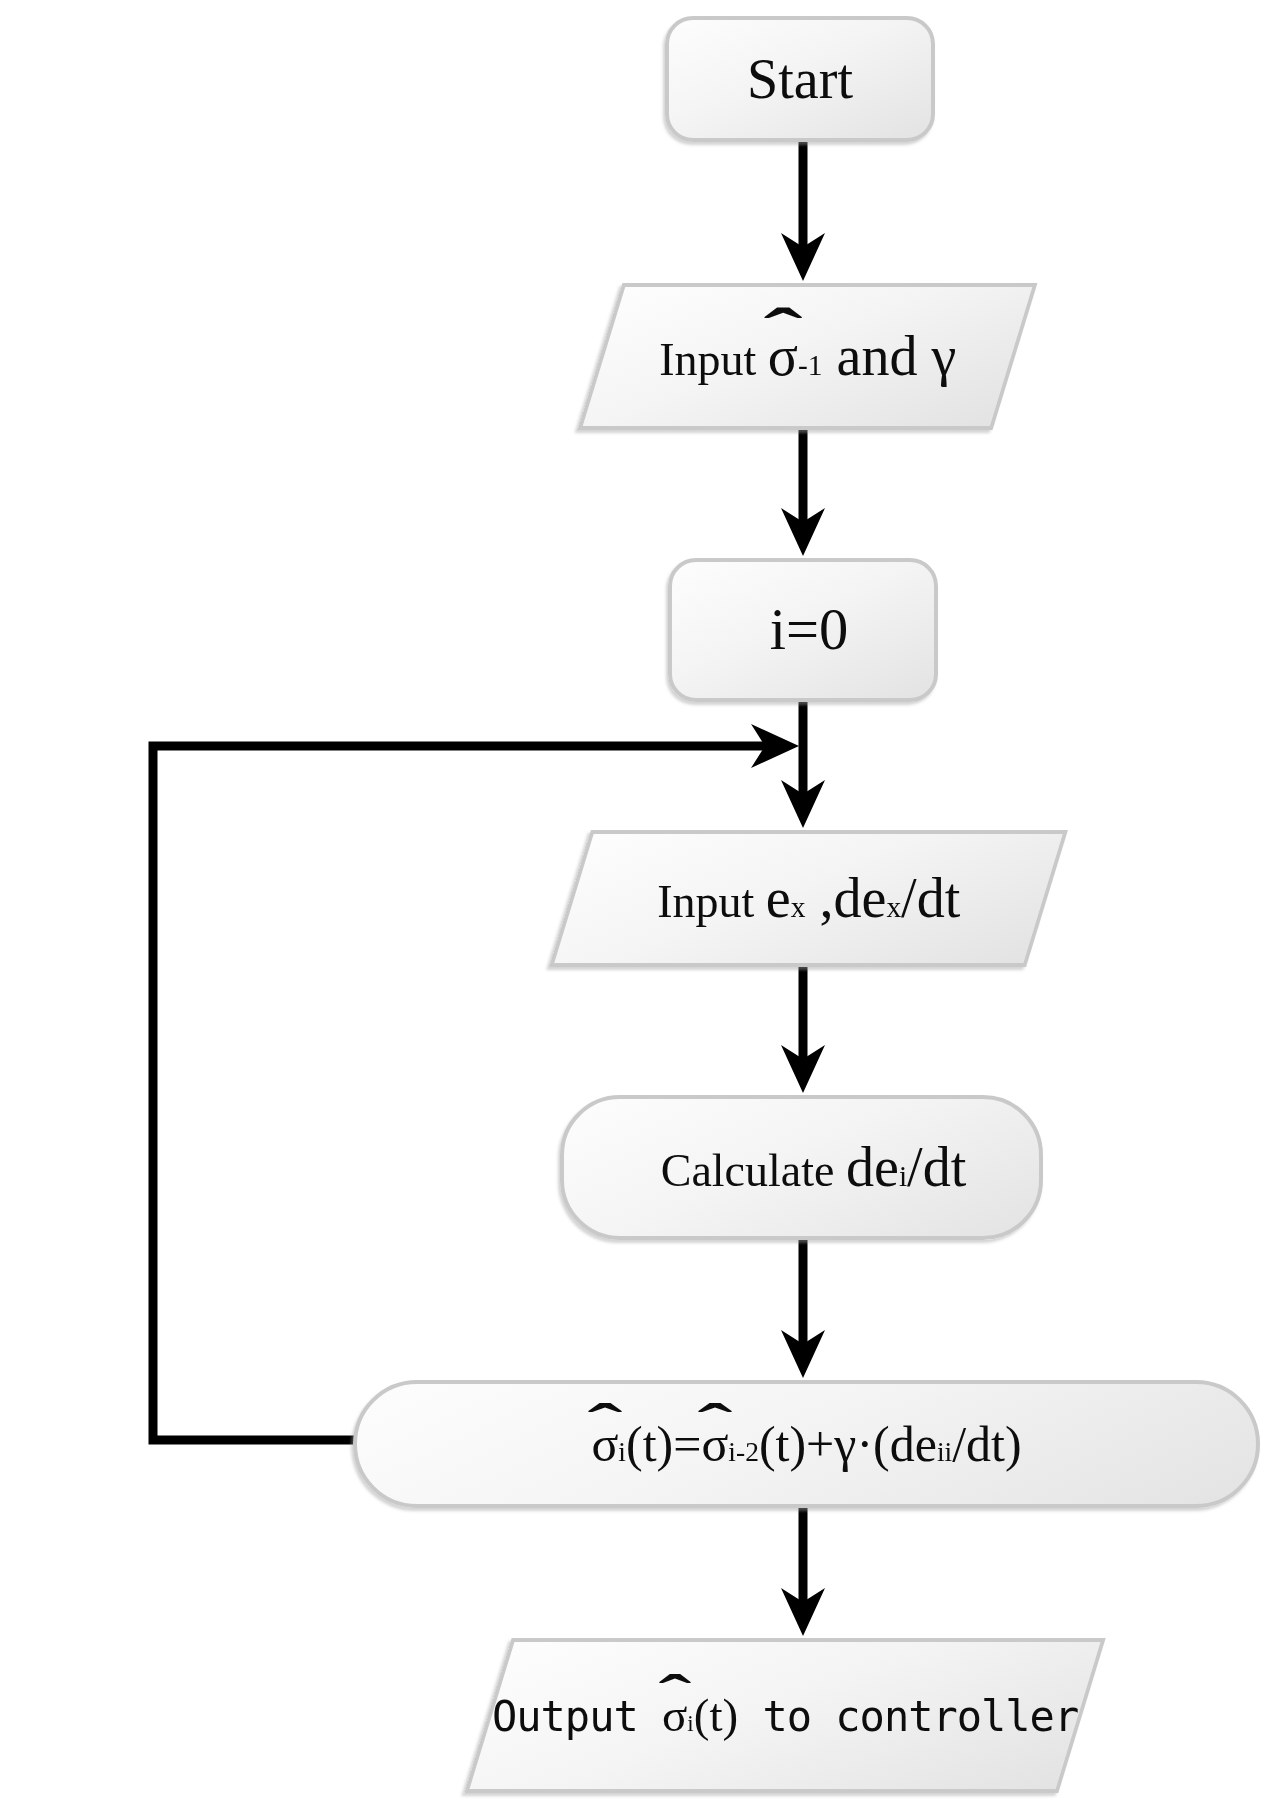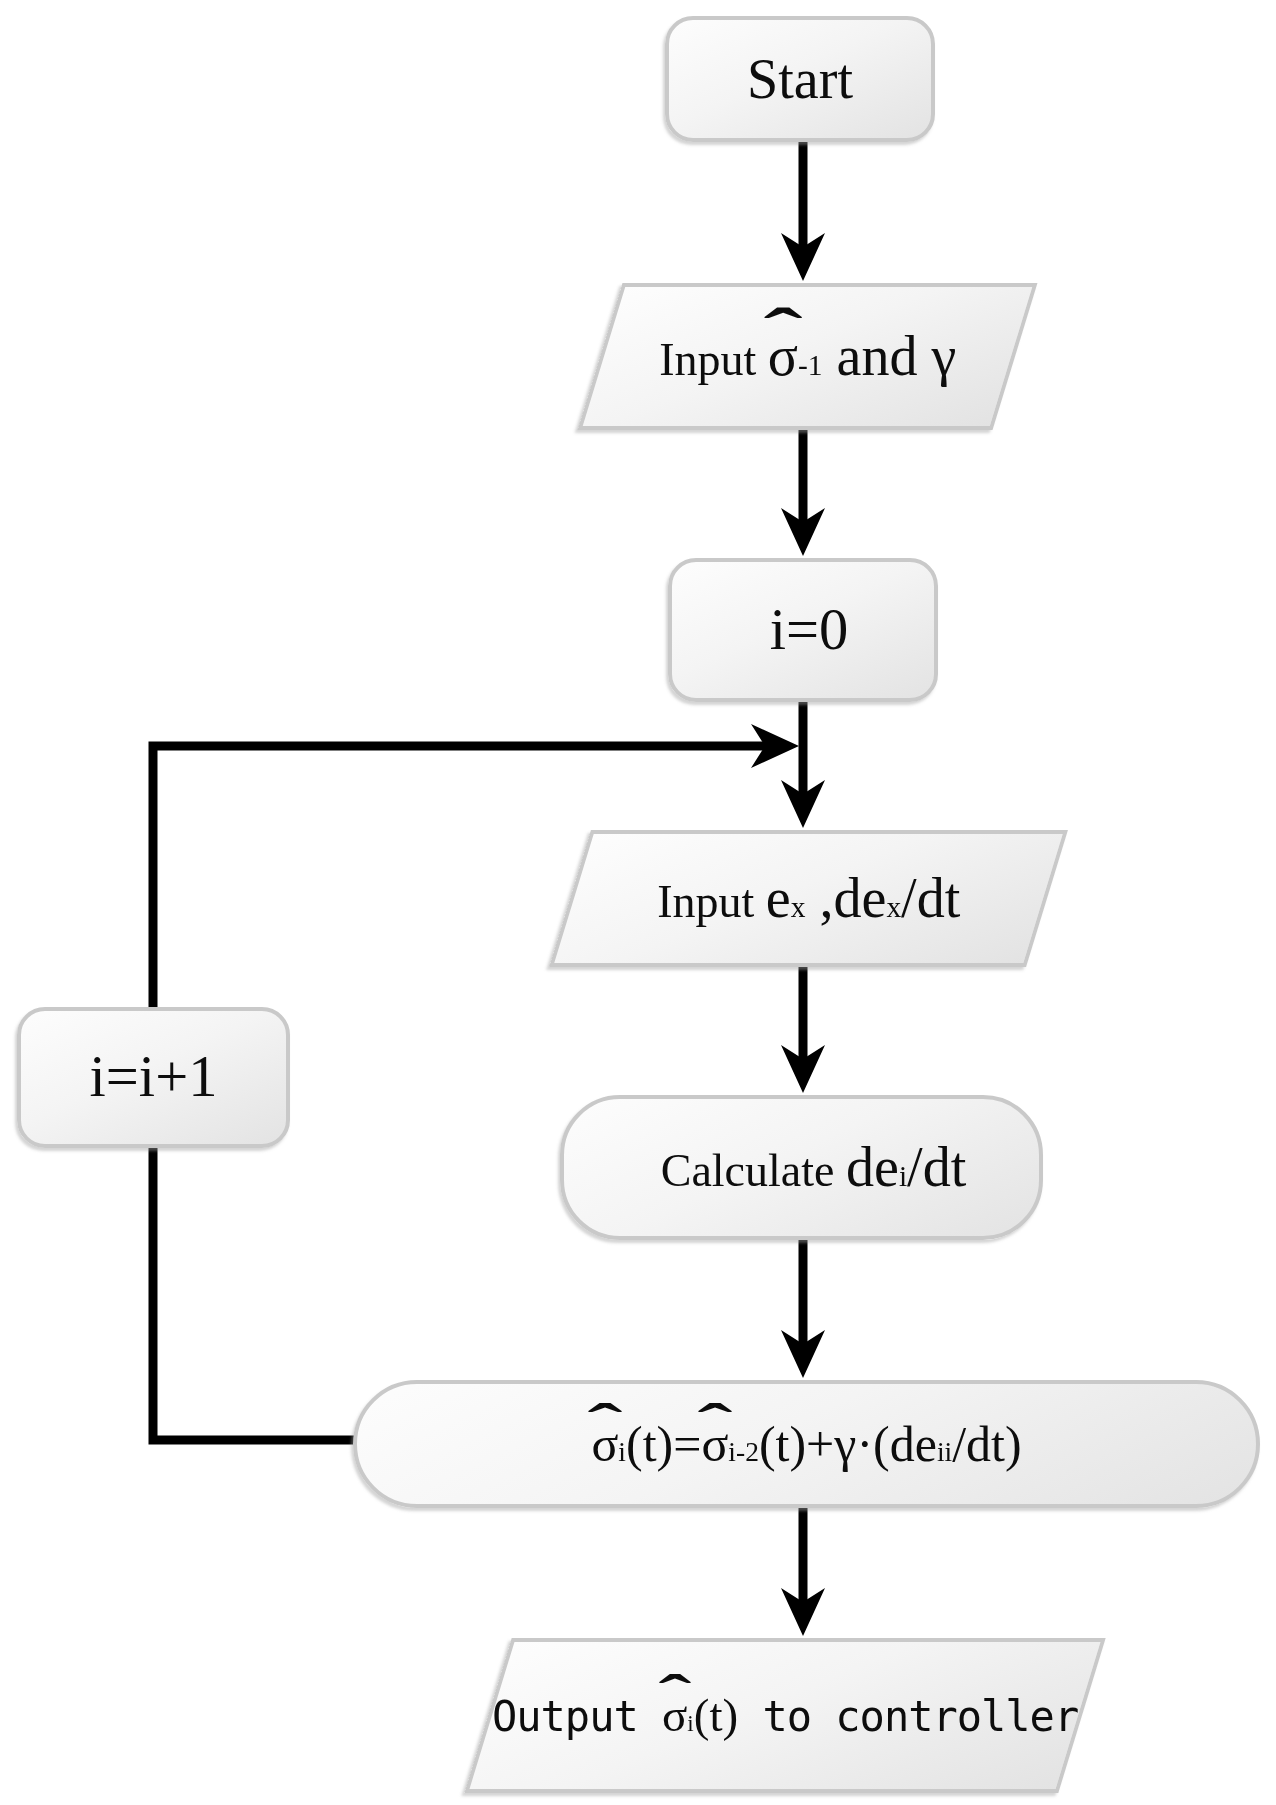--- a/index.html
+++ b/index.html
@@ -158,19 +158,14 @@
   <div class="node para n-output">
     <span class="label">
         <span class="seg">Output </span>
         <span class="seg serif hat-wrap"><span class="hat-mark">ˆ</span><span>σ</span></span>
         <span class="seg sub serif">i</span>
         <span class="seg serif">(t)</span>
         <span class="seg"> to controller</span>
       </span>
   </div>
 
-  <div class="node rounded n-increment">
-    <span class="label">
-        <span class="seg math">i=i+1</span>
-      </span>
-  </div>
 
 </div>
 
 </body></html>

